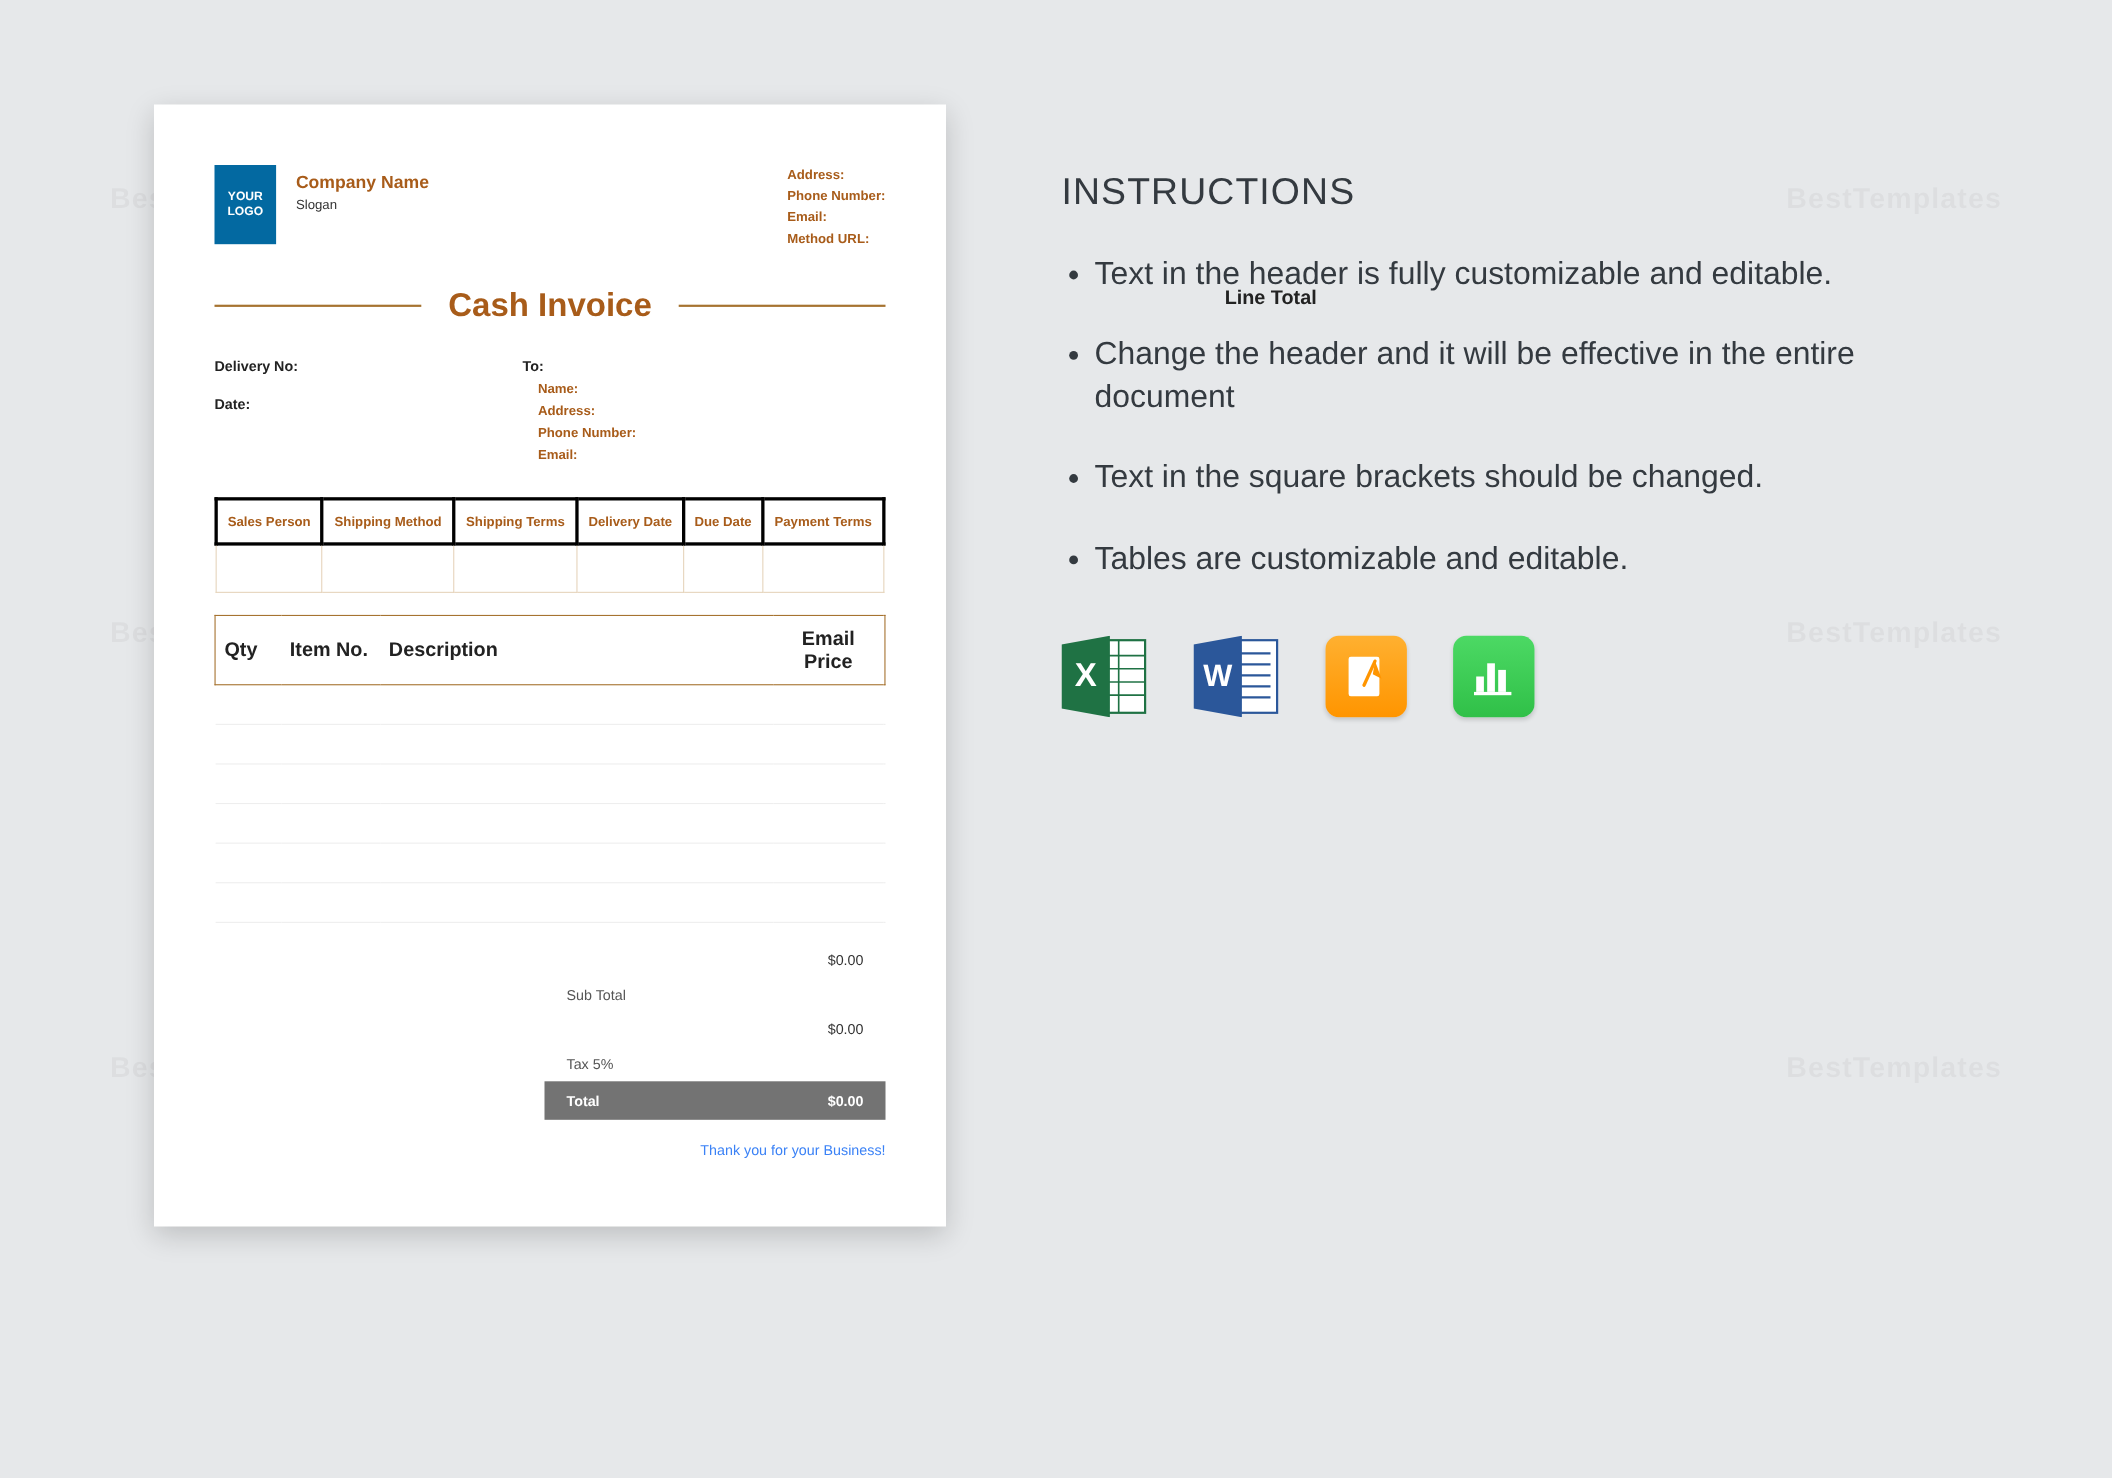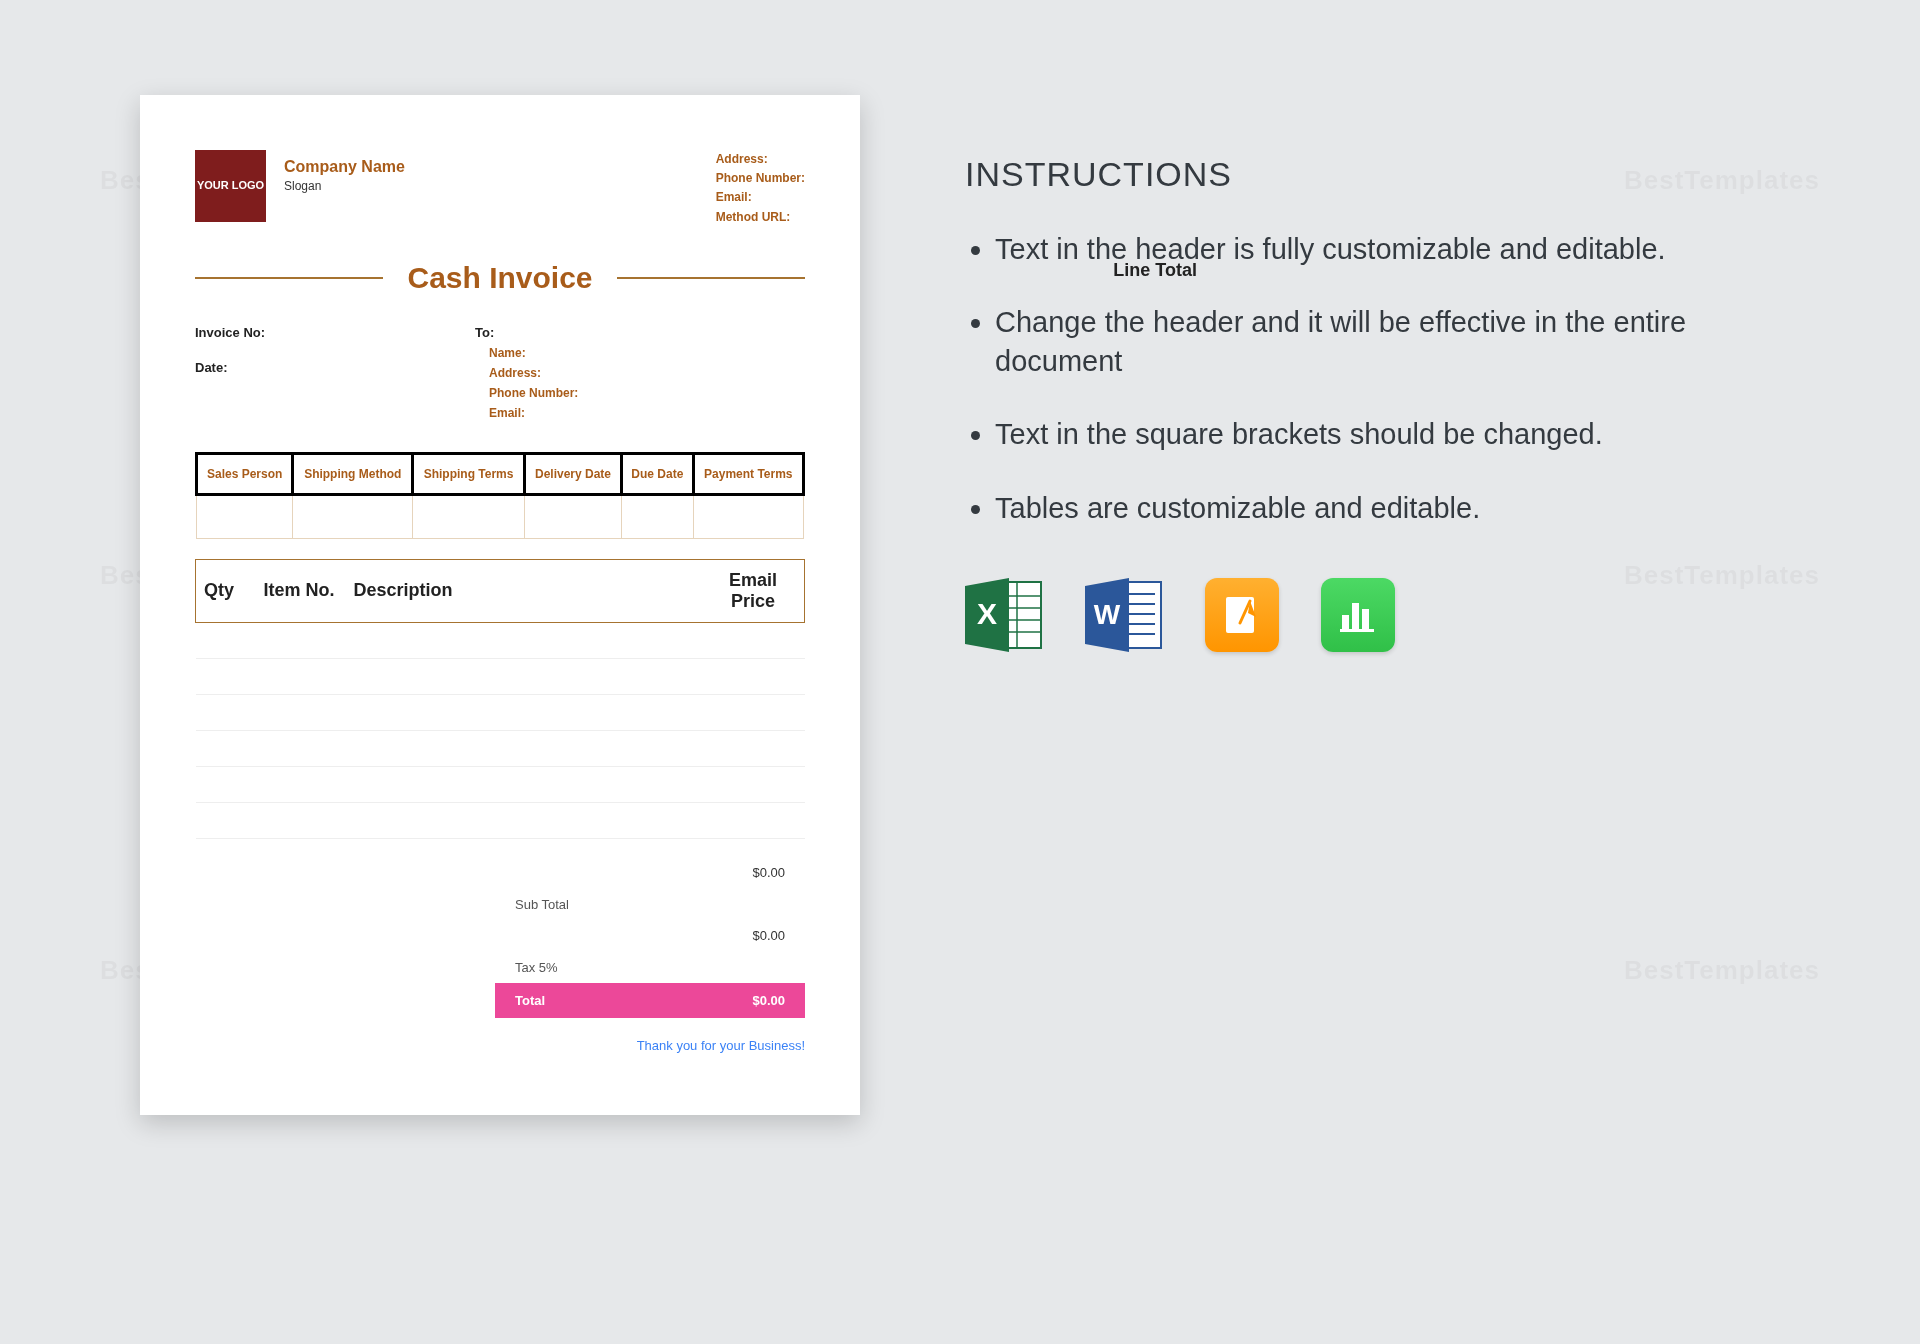--- a/index.html
+++ b/index.html
@@ -29,21 +29,21 @@
     top: 95px;
     width: 720px;
     height: 1020px;
     background: #ffffff;
     box-shadow: 0 8px 24px rgba(0,0,0,0.18);
     padding: 55px 55px;
     color: #2c2c2c;
   }
   .doc-header { display: flex; gap: 18px; }
   .logo-box {
-    width: 71px; height: 72px; background: #7f1d1d;
+    width: 56px; height: 72px; background: #0369a1;
     display: flex; align-items: center; justify-content: center;
     color: #fff; font-size: 11px; font-weight: 600; text-align: center; line-height: 1.2;
   }
   .company-block { flex: 0 0 190px; padding-top: 8px; }
   .company-name { color: #a85c1a; font-weight: 700; font-size: 16px; }
   .company-slogan { font-size: 12px; color: #333; margin-top: 3px; }
   .contact-block { margin-left: auto; padding-top: 0px; font-size: 12px; color: #a85c1a; font-weight: 600; line-height: 1.6; }
   .contact-block div { white-space: nowrap; }
 
   .title-row { display: flex; align-items: center; margin-top: 34px; gap: 24px; }
@@ -68,21 +68,21 @@
   .items-table thead tr { border: 1.5px solid #a67330; }
   .items-table th { padding: 10px 8px; font-size: 18px; font-weight: 700; color: #222; text-align: left; }
   .items-table th.center { text-align: center; }
   .items-table th.right { text-align: right; }
   .items-table tbody td { border-bottom: 1px solid #eee; height: 36px; }
 
   .totals { margin-top: 18px; margin-left: auto; width: 310px; font-size: 13px; }
   .totals-row { display: flex; padding: 8px 20px 8px 20px; }
   .totals-row .lab { flex: 1; color: #555; margin-top: 32px; }
   .totals-row .val { width: 90px; text-align: right; color: #333; }
-  .totals-total { background: #ec4899; color: #fff; font-weight: 700; display: flex; padding: 10px 20px; }
+  .totals-total { background: #737373; color: #fff; font-weight: 700; display: flex; padding: 10px 20px; }
   .totals-total .lab { flex: 1; }
   .totals-total .val { width: 90px; text-align: right; }
 
   .thanks { text-align: right; color: #3b82f6; font-weight: 400; font-size: 13px; margin-top: 20px; margin-left: 280px; width: 330px; }
 
   
   .right {
     position: absolute;
     left: 965px;
     top: 155px;
@@ -129,21 +129,21 @@
   </div>
 
   <div class="title-row">
     <div class="title-line"></div>
     <div class="doc-title">Cash Invoice</div>
     <div class="title-line"></div>
   </div>
 
   <div class="meta-row">
     <div class="meta-left">
-      <div>Invoice No:</div>
+      <div>Delivery No:</div>
       <div>Date:</div>
     </div>
     <div class="meta-right">
       <div class="to">To:</div>
       <div class="sub">Name:</div>
       <div class="sub">Address:</div>
       <div class="sub">Phone Number:</div>
       <div class="sub">Email:</div>
     </div>
   </div>

